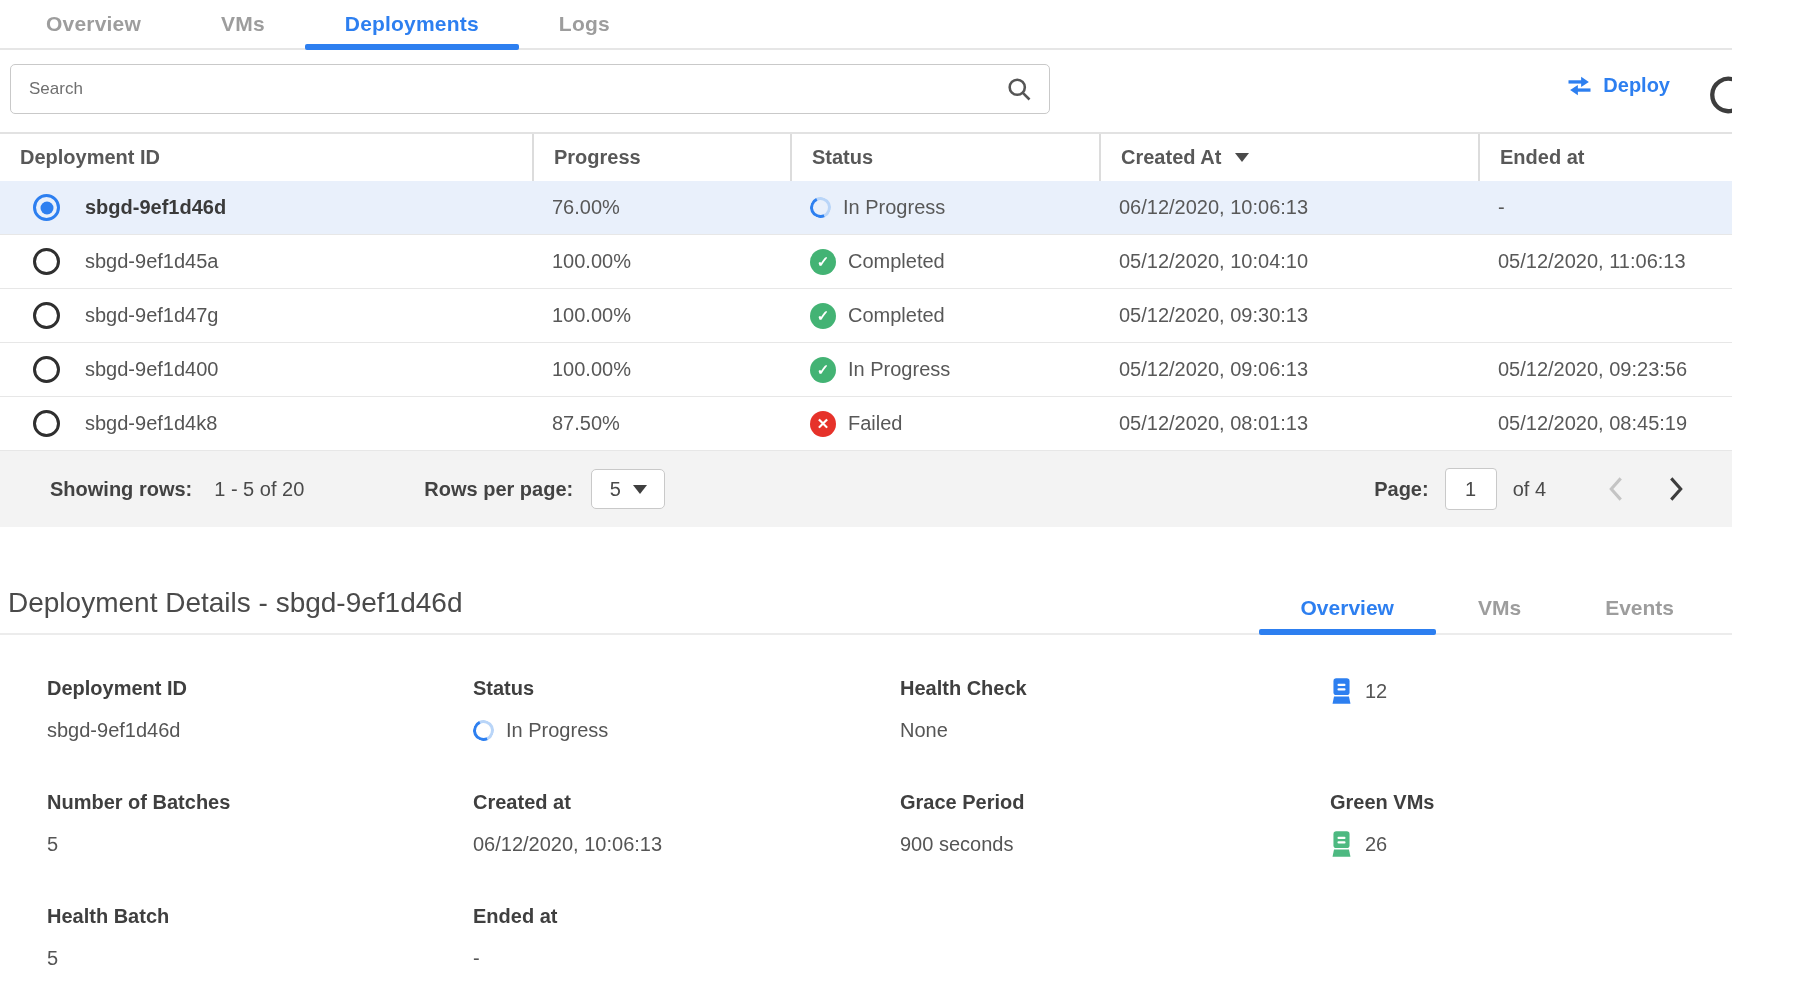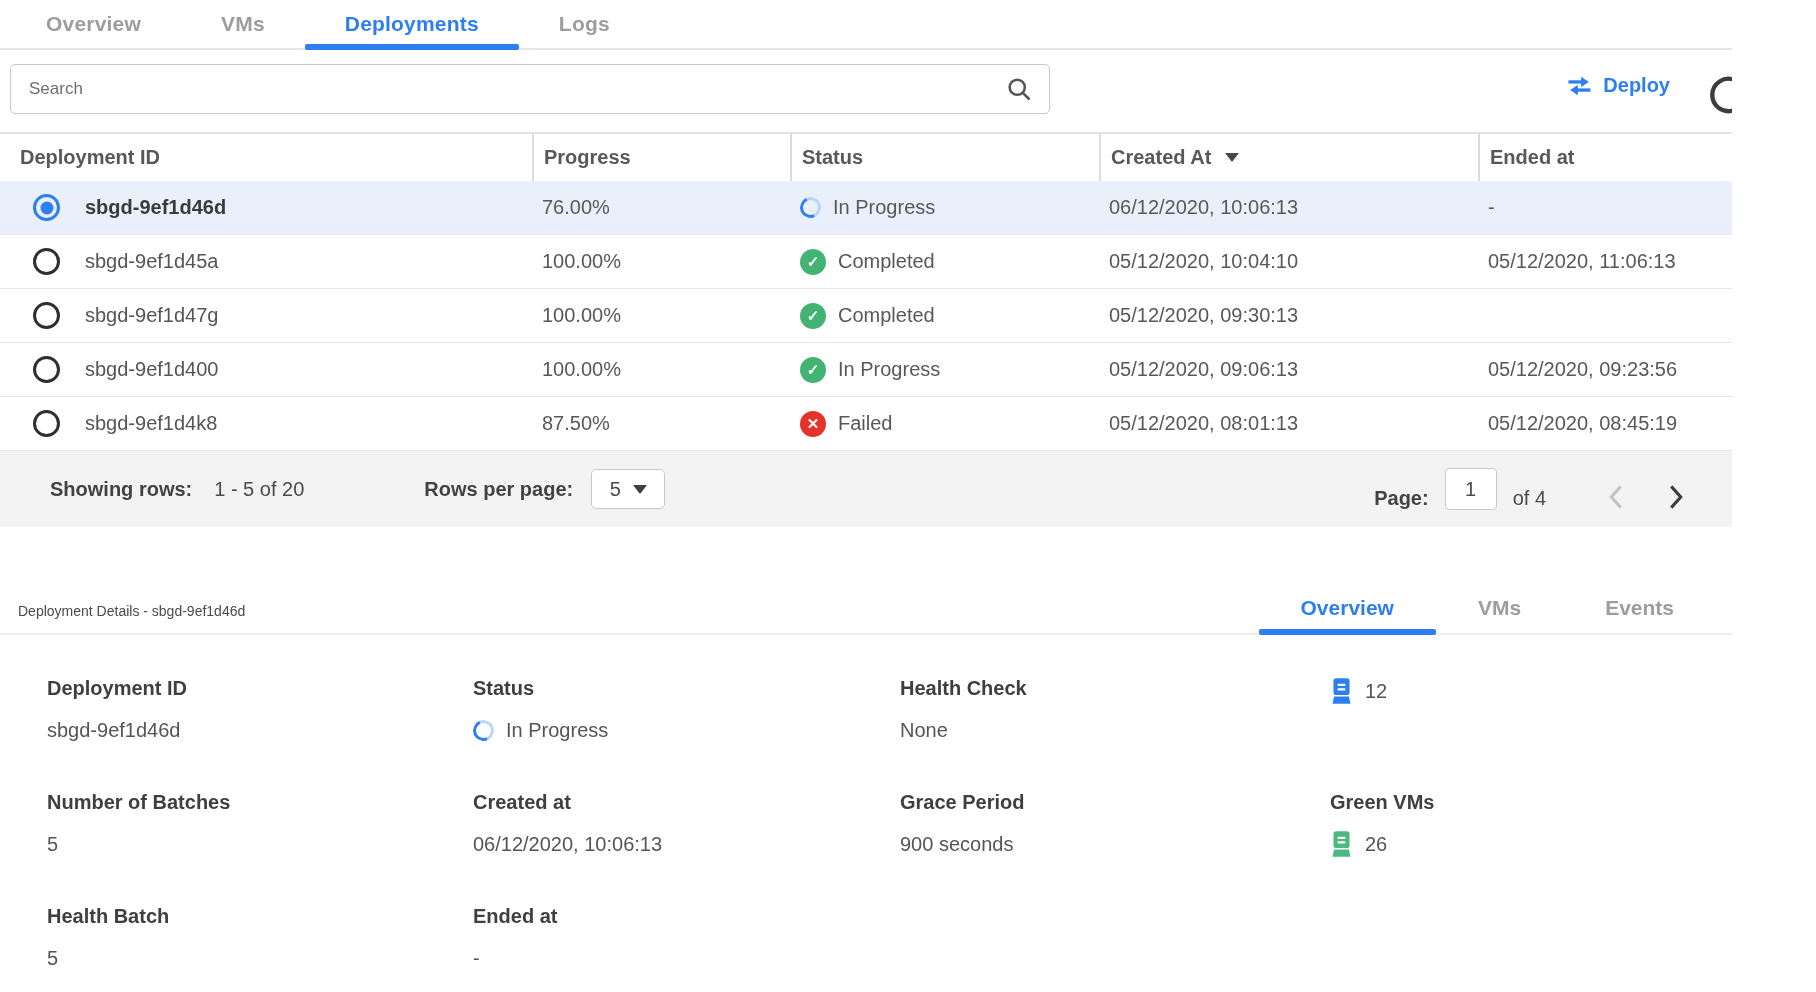--- a/index.html
+++ b/index.html
@@ -26,21 +26,21 @@
                 background:none; border:none; cursor:pointer; font-family:"Liberation Sans",sans-serif;
                 font-size:20px; font-weight:bold; color:#2d7ff0; }
   .refresh-wrap { position:absolute; right:-20px; top:22px; width:48px; height:48px; }
 
   
   .table { margin-top:2px; border-top:2px solid #e2e2e2; }
   .trow, .thead { display:grid; grid-template-columns:532px 258px 309px 379px 1fr; align-items:center; }
   .thead { height:47px; font-weight:bold; color:#474747; font-size:20px; }
   .thead .cell { height:100%; display:flex; align-items:center; }
   .thead .cell + .cell { border-left:2px solid #dcdcdc; }
-  .cell { padding-left:10px; font-size:20px; color:#585858; white-space:nowrap; }
+  .cell { padding-left:20px; font-size:20px; color:#585858; white-space:nowrap; }
   .cell.first { padding-left:20px; display:flex; align-items:center; }
   .trow { height:54px; border-bottom:1px solid #e7e7e7; }
   .trow.selected { background:#e9f0fb; }
   .trow .cell.first { padding-left:33px; gap:25px; }
   .id-text { color:#555; }
   .trow.selected .id-text { font-weight:bold; color:#3a3a3a; }
   .sort-caret { width:0; height:0; border-left:7px solid transparent; border-right:7px solid transparent;
                 border-top:9px solid #4a4a4a; margin-left:14px; display:inline-block; }
 
   
@@ -63,30 +63,30 @@
   
   .tfoot { height:76px; background:#f3f3f3; display:flex; align-items:center; font-size:20px; color:#4a4a4a; }
   .tfoot .bold { font-weight:bold; color:#424242; }
   .showing-label { margin-left:50px; }
   .showing-value { margin-left:22px; }
   .rpp-label { margin-left:120px; }
   .select-box { margin-left:18px; width:74px; height:40px; background:#fff; border:1px solid #c9c9c9; border-radius:5px;
                 display:flex; align-items:center; justify-content:center; gap:12px; cursor:pointer; }
   .dd-caret { width:0; height:0; border-left:7px solid transparent; border-right:7px solid transparent;
               border-top:9px solid #3f3f3f; }
-  .foot-right { margin-left:auto; display:flex; align-items:flex-end; margin-right:26px; }
+  .foot-right { margin-left:auto; display:flex; align-items:center; margin-right:26px; }
   .page-input { width:52px; height:42px; border:1px solid #c9c9c9; border-radius:4px; background:#fff; text-align:center;
                 font-family:"Liberation Sans",sans-serif; font-size:20px; color:#4a4a4a; margin:0 16px 0 16px; }
   .page-total { margin-right:40px; }
   .chev { background:none; border:none; cursor:pointer; display:flex; align-items:center; padding:0 20px; }
 
   
   .details { margin-top:56px; }
   .details-header { position:relative; display:flex; align-items:flex-end; height:52px; border-bottom:2px solid #ececec; }
-  .details-title { font-size:14px; color:#4a4a4a; padding-left:18px; padding-bottom:14px; }
+  .details-title { font-size:28px; color:#4a4a4a; padding-left:8px; padding-bottom:14px; }
   .details-tabs { margin-left:auto; display:flex; align-items:flex-end; margin-right:16px; }
   .dtab { position:relative; padding:0 42px; height:50px; display:flex; align-items:center;
           font-size:21px; font-weight:bold; color:#9d9d9d; cursor:pointer; }
   .dtab.active { color:#2d7ff0; }
   .dtab.active::after { content:""; position:absolute; left:0; right:0; bottom:-2px; height:6px; background:#2d7ff0; border-radius:2px; }
 
   .details-grid { display:grid; grid-template-columns:426px 427px 430px 1fr; padding:42px 0 0 47px; row-gap:47px; }
   .field .flabel { font-size:20px; font-weight:bold; color:#3f3f3f; margin-bottom:16px; }
   .field .fvalue { font-size:20px; color:#555; display:flex; align-items:center; gap:12px; min-height:28px; }
   .vm-ico { display:flex; }

